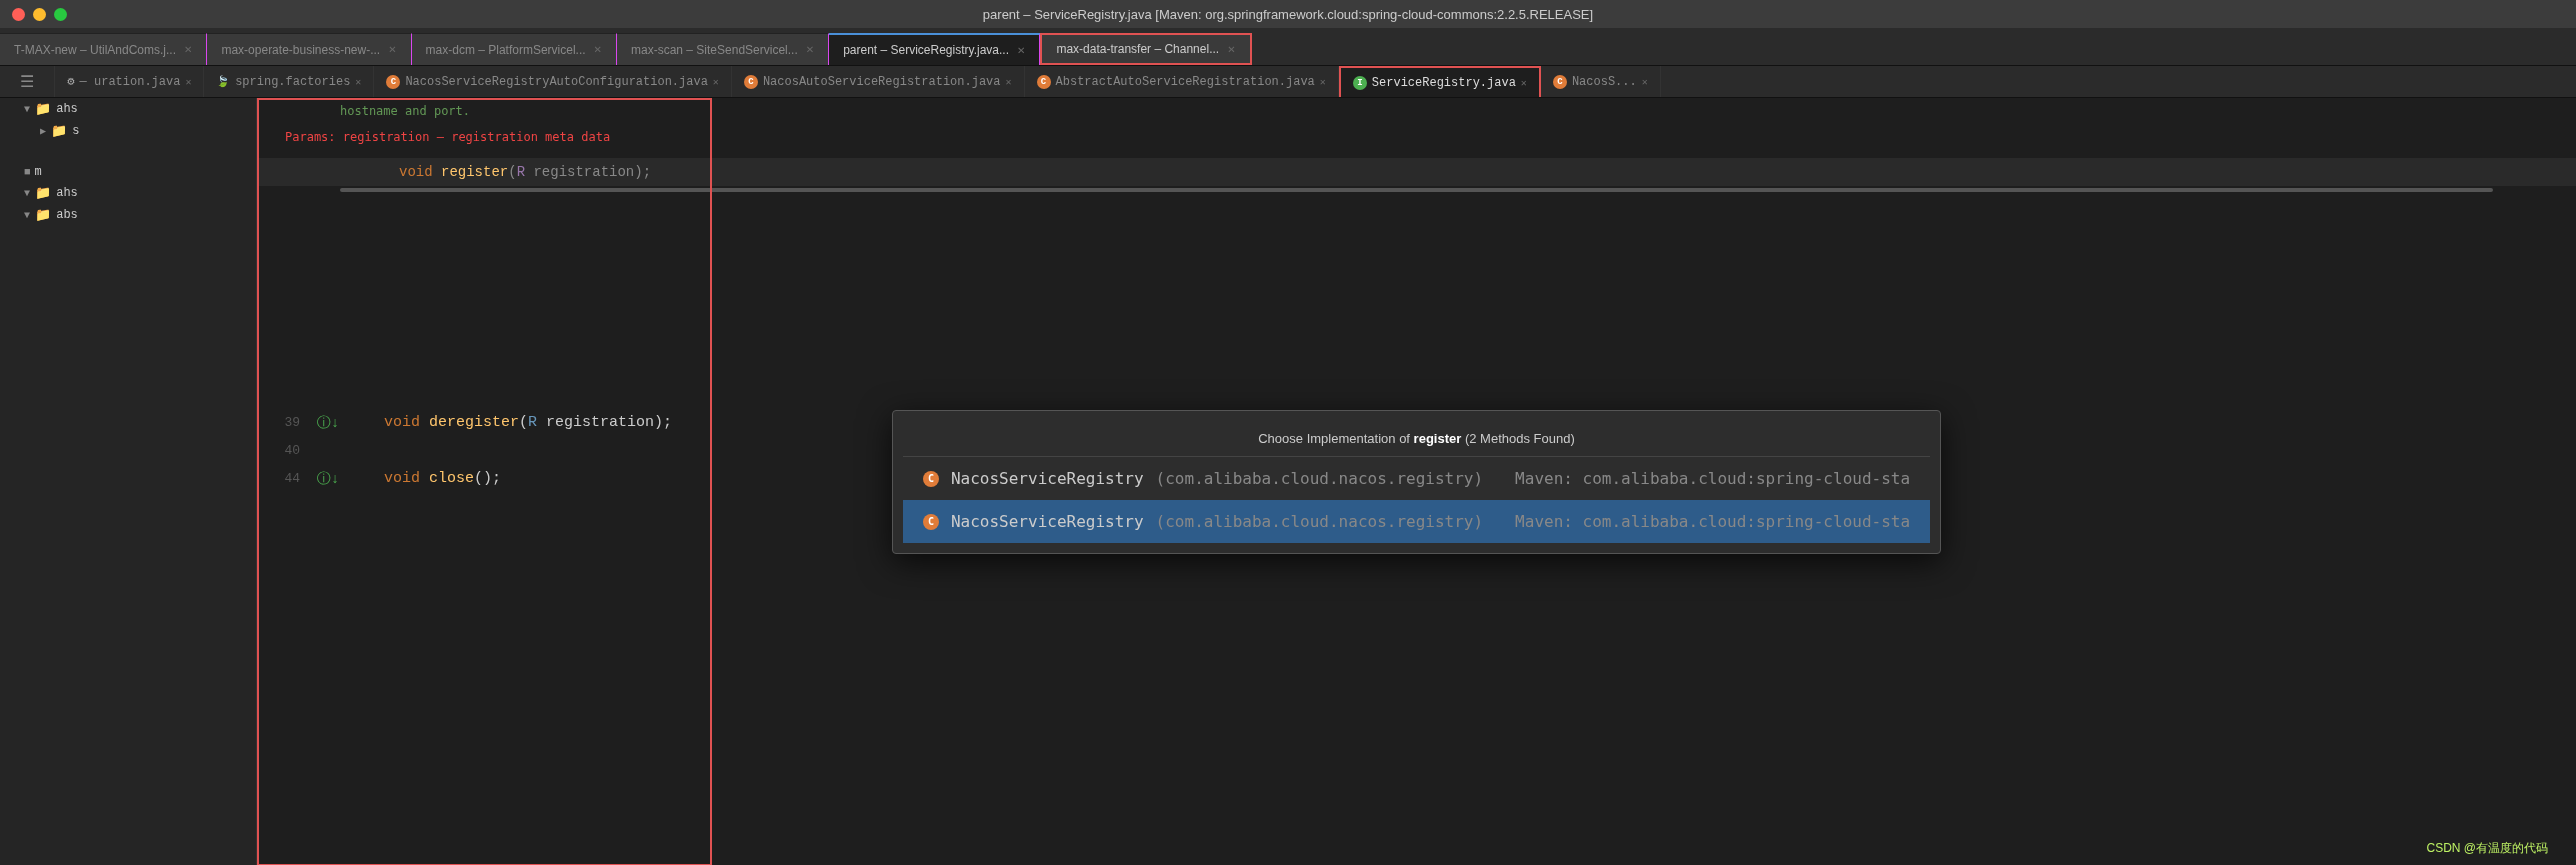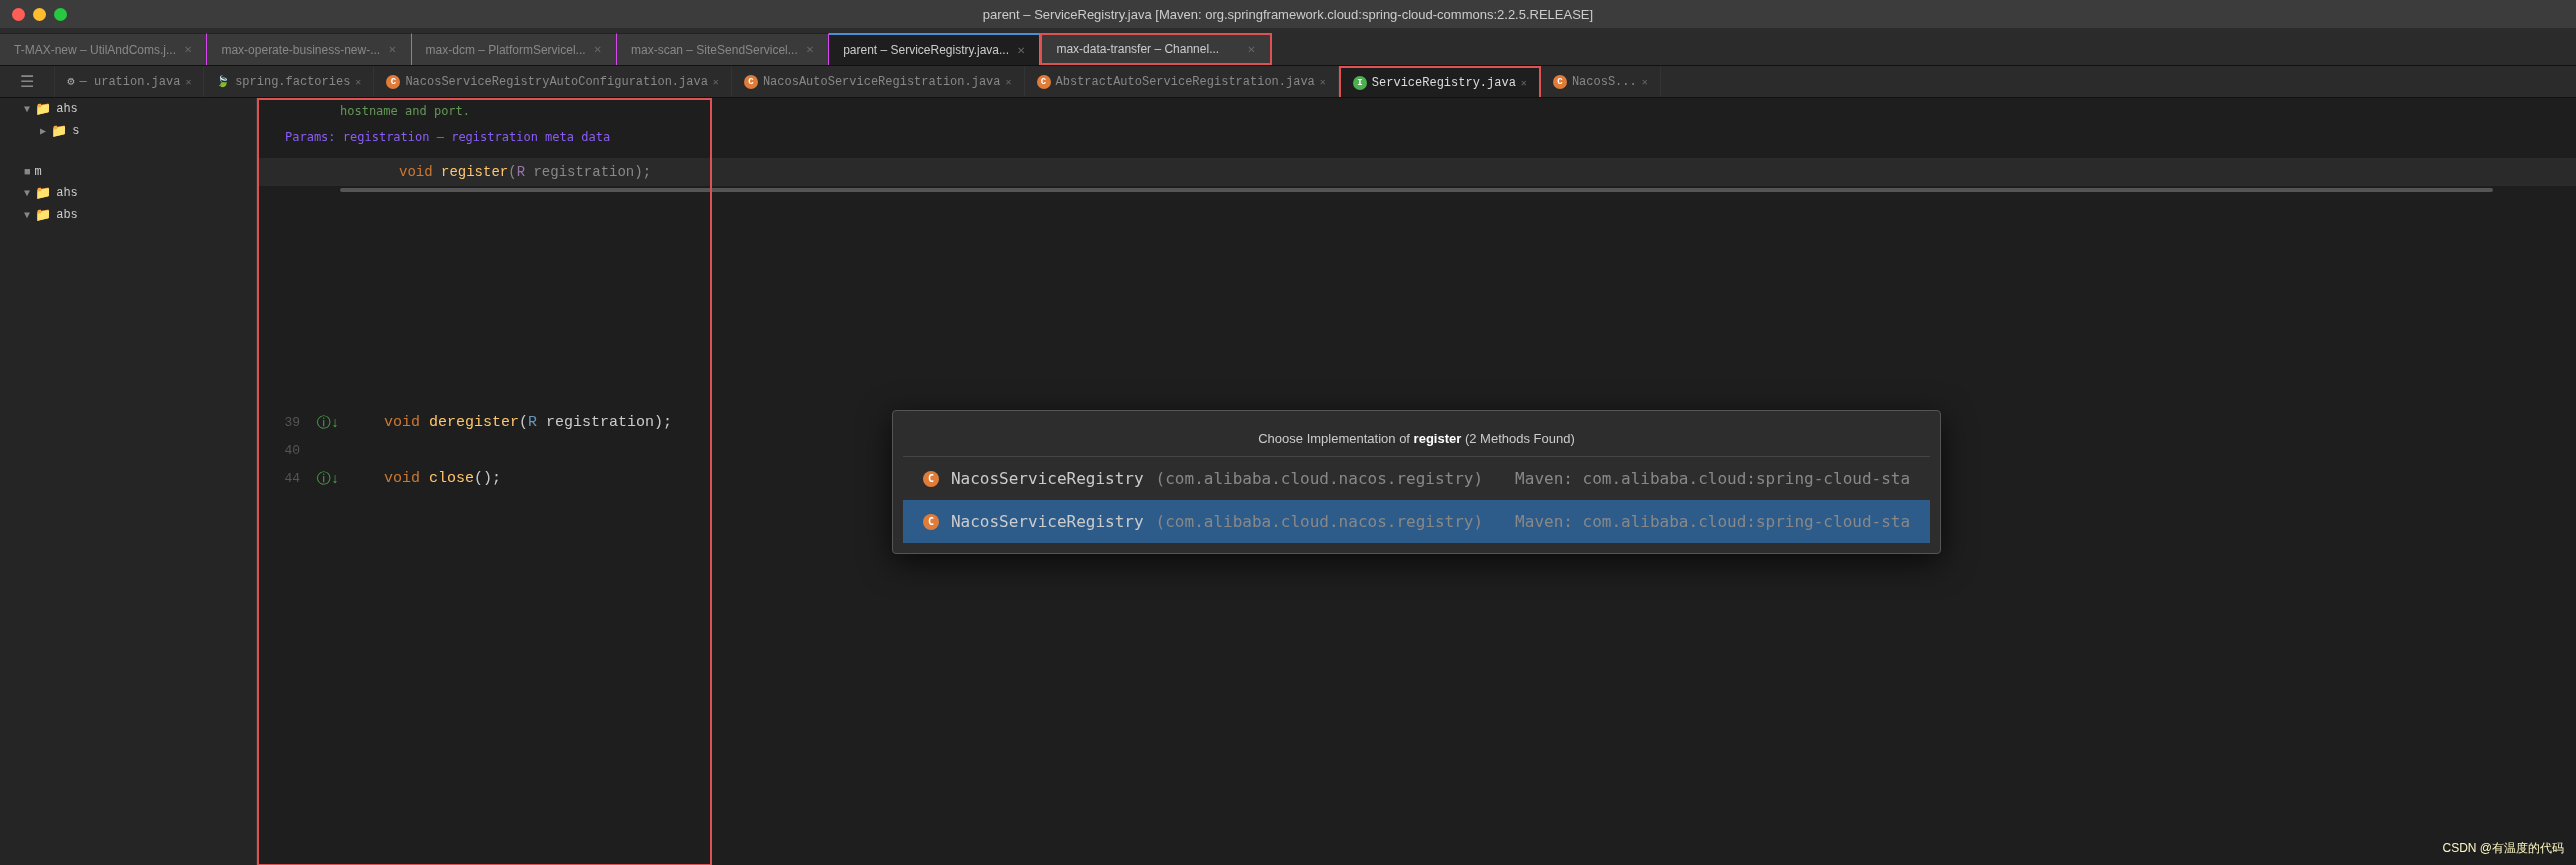--- a/index.html
+++ b/index.html
@@ -65,21 +65,20 @@
     .tab.active {
       background: #1e1e1e;
       color: #ccc;
       border-top: 2px solid #4a90d9;
     }
     .tab.highlighted {
       background: #3a3a3a;
       color: #ccc;
       border: 2px solid #e05252;
       border-bottom: none;
-      gap: 20px;
     }
     .tab-close {
       margin-left: 8px;
       color: #666;
       font-size: 10px;
     }
 
     
     .editor-tab-bar {
       background: #2b2b2b;
@@ -277,22 +276,22 @@
       height: 4px;
       background: #555;
       margin: 2px 83px;
       border-radius: 2px;
     }
 
     
     .watermark {
       position: fixed;
       bottom: 8px;
-      right: 12px;
-      color: #fef9c3;
+      right: 28px;
+      color: #bef264;
       font-size: 12px;
       font-family: -apple-system, sans-serif;
     }
 
     .header-comment {
       padding: 6px 83px;
       color: #629755;
       font-size: 12px;
       font-family: 'Menlo', monospace;
     }
@@ -403,21 +402,21 @@
     <div class="sidebar-item indent1">
       <span class="chevron">▼</span>
       <span class="folder-icon">📁</span>
       <span>abs</span>
     </div>
   </div>
 
   <div class="code-area">
 
     <div class="header-comment">hostname and port.</div>
-    <div class="header-comment" style="color:#8b5cf6;padding-left:28px;">Params: registration – registration meta data</div>
+    <div class="header-comment" style="color:#ef4444;padding-left:28px;">Params: registration – registration meta data</div>
 
     <div style="height: 8px;"></div>
 
     <div style="background:#2a2a2a; height:28px; display:flex; align-items:center; padding-left:83px;">
       <span style="color:#555; font-size:13px; width:59px; text-align:right; padding-right:16px;"></span>
       <span style="color:#888; font-size:14px;">    <span style="color:#cc7832;">void</span> <span style="color:#ffc66d;">register</span>(<span style="color:#9876aa;">R</span> registration);</span>
     </div>
 
     <div class="scroll-bar"></div>
 

